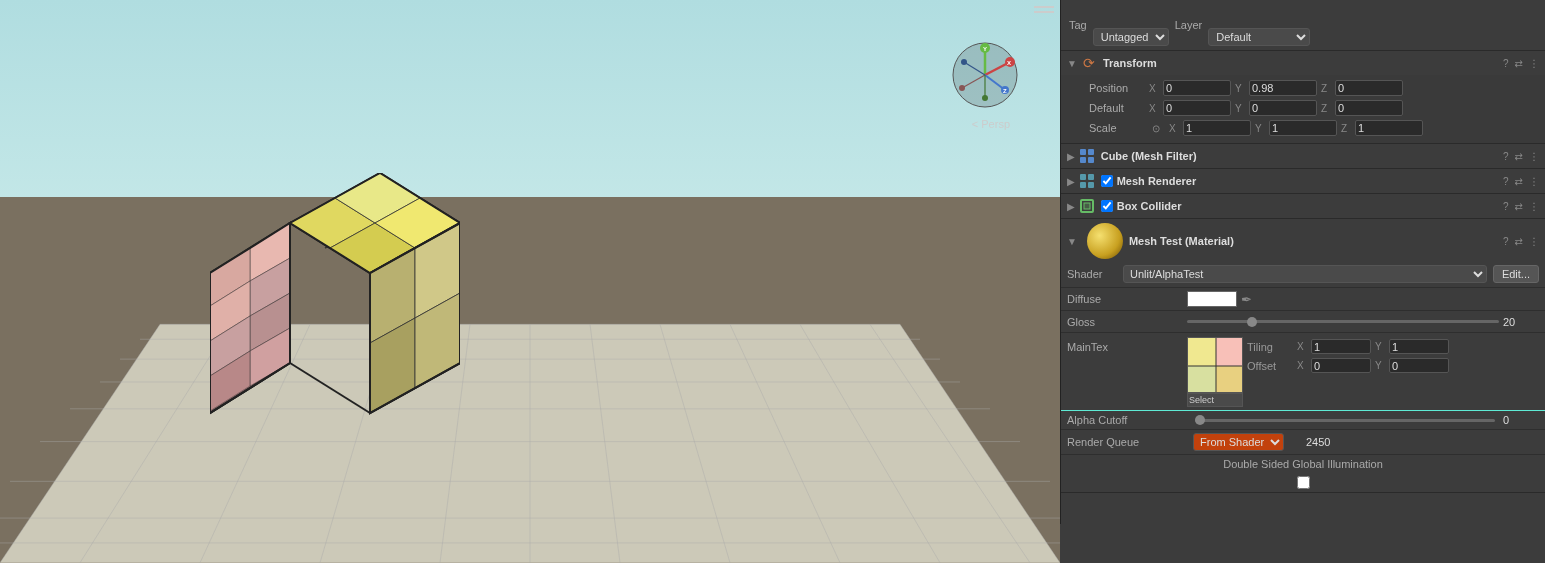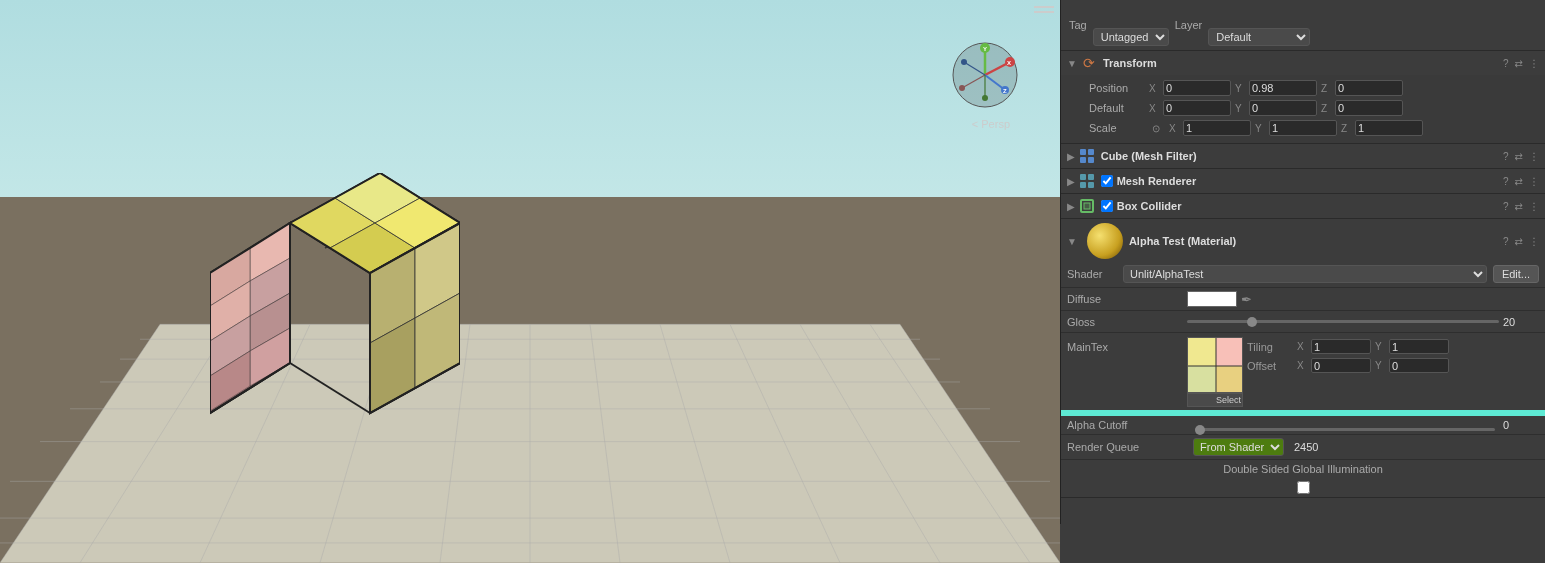--- a/index.html
+++ b/index.html
@@ -283,21 +283,21 @@
       width: 56px;
       height: 56px;
       border: 1px solid #555;
       flex-shrink: 0;
       position: relative;
       overflow: hidden;
     }
     .texture-select-btn {
       width: 56px;
       font-size: 9px;
-      text-align: right;
+      text-align: left;
       background: #4a4a4a;
       color: #ccc;
       border: 1px solid #555;
       cursor: pointer;
       padding: 1px;
     }
 
     
     .sub-prop-row {
       display: flex;
@@ -323,48 +323,48 @@
       color: #ddd;
       font-size: 11px;
       height: 15px;
       padding: 0 2px;
       border-radius: 2px;
     }
 
     
     .alpha-slider-row {
       display: flex;
-      align-items: flex-end;
+      align-items: center;
       padding: 3px 6px;
-      border-top: 6px solid #5eead4;
+      border-top: 1px solid #5eead4;
       gap: 8px;
     }
 
     
     .render-queue-row {
       display: flex;
       align-items: center;
       padding: 3px 6px;
       border-top: 1px solid #2e2e2e;
       gap: 6px;
     }
     .rq-label { width: 120px; color: #aaa; font-size: 11px; }
     .rq-select {
-      background: #4d7c0f;
+      background: #c2410c;
       color: #ddd;
       border: 1px solid #555;
       border-radius: 3px;
       font-size: 11px;
       height: 18px;
       padding: 0 2px;
     }
     .rq-value {
       color: #ddd;
       font-size: 11px;
-      margin-left: 4px;
+      margin-left: 16px;
     }
 
     
     .dsgi-row {
       display: flex;
       align-items: center;
       padding: 3px 6px;
       border-top: 1px solid #2e2e2e;
       gap: 6px;
       flex-direction: column;
@@ -656,21 +656,21 @@
         <span>⋮</span>
       </div>
     </div>
   </div>
 
   <div class="component">
     <div class="material-header">
       <span class="comp-arrow">▼</span>
 
       <div class="material-sphere"></div>
-      <span class="material-name">Alpha Test (Material)</span>
+      <span class="material-name">Mesh Test (Material)</span>
       <div class="material-actions">
         <span>?</span>
         <span>⇄</span>
         <span>⋮</span>
       </div>
     </div>
 
     <div class="shader-row">
       <span class="shader-label">Shader</span>
       <select class="shader-select">

